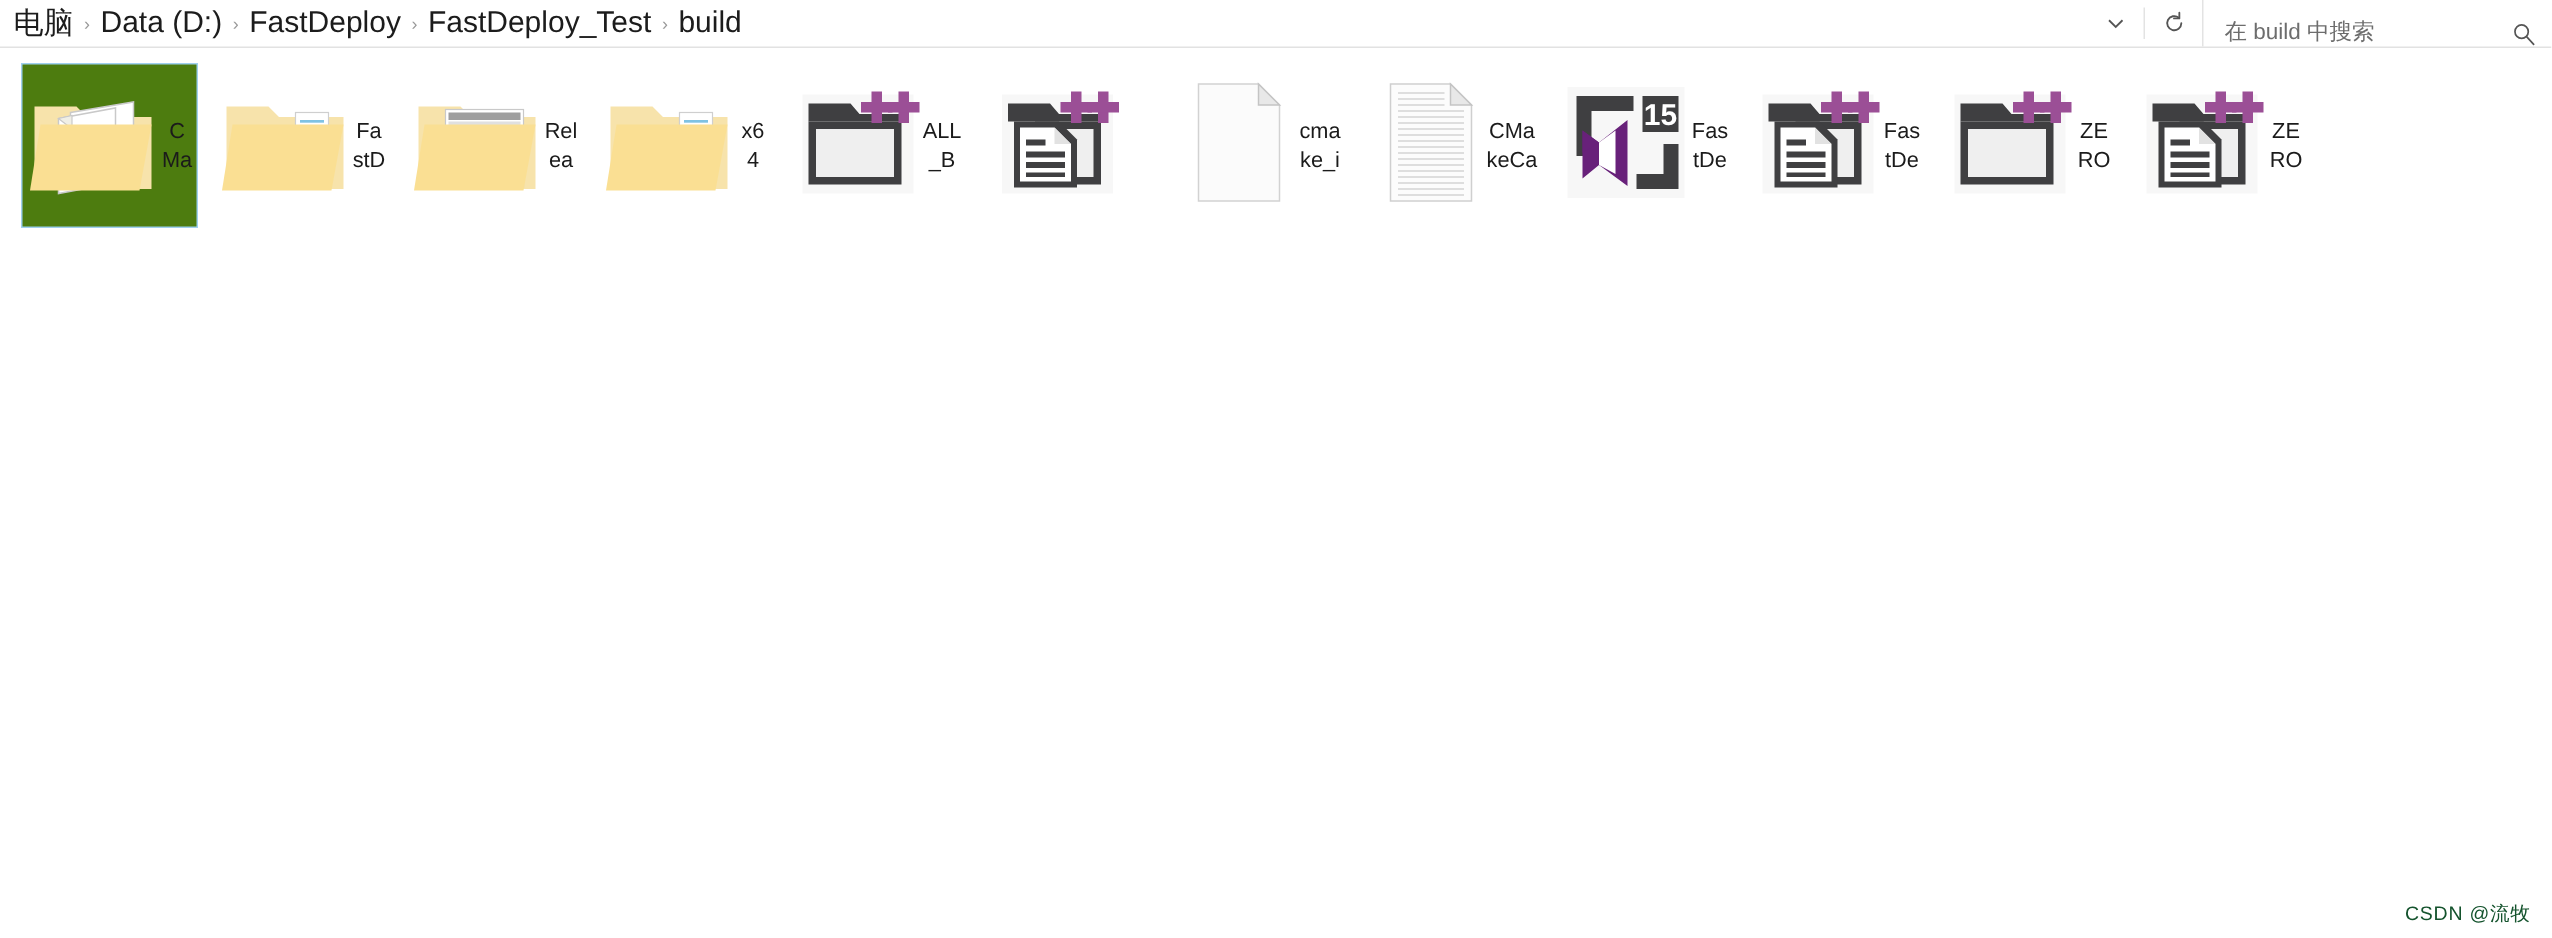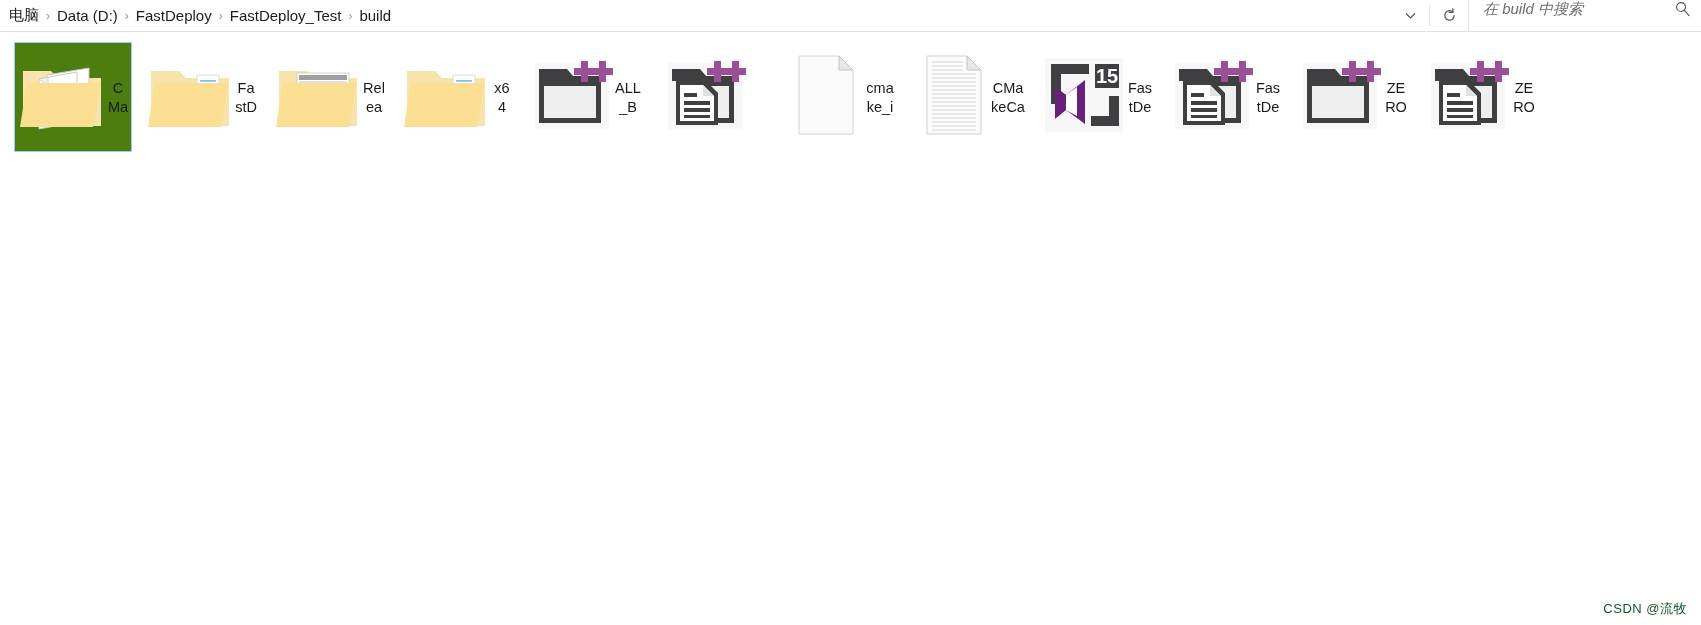--- a/index.html
+++ b/index.html
@@ -26,21 +26,21 @@
   }
   .crumbs {
     flex: 1 1 auto;
     display: flex;
     align-items: center;
     padding-left: 4px;
     min-width: 0;
     overflow: hidden;
   }
   .crumb {
-    font-size: 15px;
+    font-size: 20px;
     color: #1c1c1c;
     padding: 2px 5px;
     white-space: nowrap;
     cursor: default;
     border-radius: 1px;
   }
   .crumb-sep {
     color: #9a9a9a;
     font-size: 12px;
     padding: 0 2px;
@@ -62,25 +62,24 @@
   }
   .vsep {
     width: 1px;
     background: #e3e3e3;
     margin: 5px 0;
   }
   .searchbox {
     flex: 0 0 auto;
     width: 233px;
     display: flex;
-    align-items: flex-start;
+    align-items: flex-end;
     padding: 0 10px 0 14px;
     border-left: 1px solid #e3e3e3;
     box-sizing: border-box;
-    font-style: italic;
   }
   .search-placeholder {
     flex: 1;
     font-size: 15px;
     color: #6d6d6d;
     white-space: nowrap;
     overflow: hidden;
   }
   .search-icon-wrap {
     flex: 0 0 auto;

